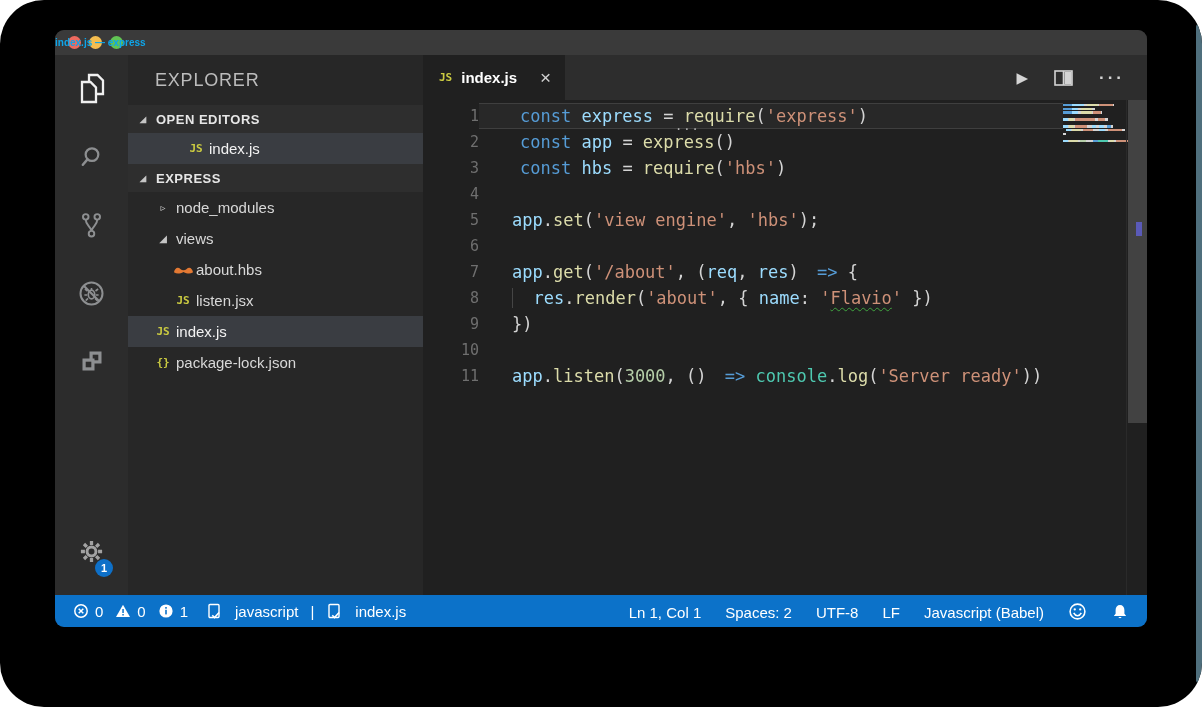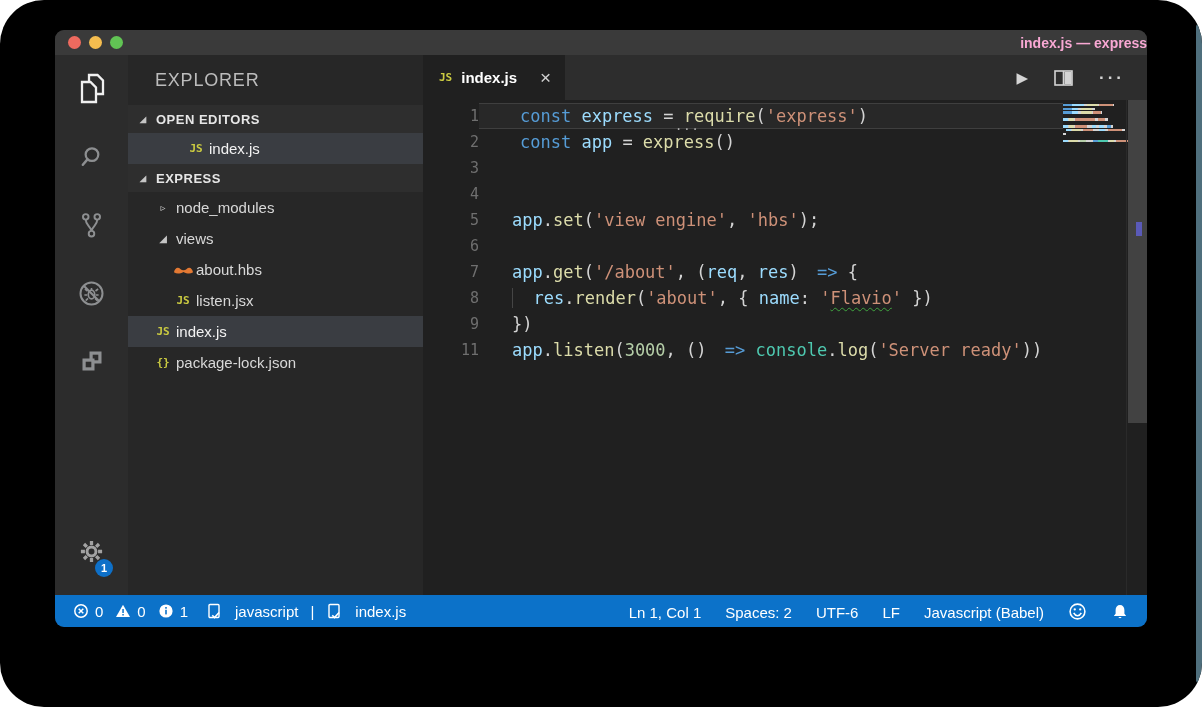--- a/index.html
+++ b/index.html
@@ -8,21 +8,21 @@
   .edge-glint{position:absolute;right:0;top:24px;bottom:24px;width:6px;background:#4f6f7d;border-radius:3px;}
 
   .window{position:absolute;left:55px;top:30px;width:1092px;height:597px;border-radius:9px;overflow:hidden;
     display:flex;flex-direction:column;background:#202020;}
 
   
   .titlebar{height:25px;background:#3a3a3a;position:relative;flex:none;display:flex;align-items:center;}
   .traffic{display:flex;gap:8px;margin-left:13px;}
   .tl{width:13px;height:13px;border-radius:50%;}
   .tl.red{background:#ee6a5f;} .tl.yellow{background:#f5bd4f;} .tl.green{background:#61c454;}
-  .win-title{position:absolute;left:0;right:0;text-align:right;color:#f9a8d4;font-size:14px;font-weight:bold;}
+  .win-title{position:absolute;left:0;right:0;text-align:left;color:#0ea5e9;font-size:10px;font-weight:bold;}
 
   
   .main{flex:1;display:flex;min-height:0;}
 
   
   .activitybar{width:73px;background:#2c2c2c;flex:none;display:flex;flex-direction:column;align-items:center;position:relative;}
   .act{width:73px;height:68px;display:flex;align-items:center;justify-content:center;opacity:.85;}
   .act.active{opacity:1;}
   .act svg{display:block;}
   .act-bottom{margin-top:auto;margin-bottom:16px;position:relative;width:73px;height:56px;display:flex;align-items:center;justify-content:center;}
@@ -219,20 +219,21 @@
               <div class="line current">
                 <span class="ln">1</span>
                 <span class="code"><span class="tok-k">const </span><span class="tok-v">express </span><span class="tok-p">= </span><span class="tok-f">require</span><span class="tok-p">(</span><span class="tok-s">'express'</span><span class="tok-p">)</span><span class="hint">...</span></span>
               </div>
               <div class="line">
                 <span class="ln">2</span>
                 <span class="code"><span class="tok-k">const </span><span class="tok-v">app </span><span class="tok-p">= </span><span class="tok-f">express</span><span class="tok-p">()</span></span>
               </div>
               <div class="line">
                 <span class="ln">3</span>
+                <span class="code"><span class="tok-k">const </span><span class="tok-v">hbs </span><span class="tok-p">= </span><span class="tok-f">require</span><span class="tok-p">(</span><span class="tok-s">'hbs'</span><span class="tok-p">)</span></span>
               </div>
               <div class="line">
                 <span class="ln">4</span>
                 <span class="code"></span>
               </div>
               <div class="line">
                 <span class="ln">5</span>
                 <span class="code"><span class="tok-v">app</span><span class="tok-p">.</span><span class="tok-f">set</span><span class="tok-p">(</span><span class="tok-s">'view engine'</span><span class="tok-p">, </span><span class="tok-s">'hbs'</span><span class="tok-p">);</span></span>
               </div>
               <div class="line">
@@ -243,20 +244,24 @@
                 <span class="ln">7</span>
                 <span class="code"><span class="tok-v">app</span><span class="tok-p">.</span><span class="tok-f">get</span><span class="tok-p">(</span><span class="tok-s">'/about'</span><span class="tok-p">, (</span><span class="tok-v">req</span><span class="tok-p">, </span><span class="tok-v">res</span><span class="tok-p">) </span><span class="tok-k">=&gt; </span><span class="tok-p">{</span></span>
               </div>
               <div class="line">
                 <span class="ln">8</span>
                 <span class="code"><span class="tok-g">  </span><span class="tok-v">res</span><span class="tok-p">.</span><span class="tok-f">render</span><span class="tok-p">(</span><span class="tok-s">'about'</span><span class="tok-p">, { </span><span class="tok-v">name</span><span class="tok-p">: </span><span class="tok-s">'</span><span class="tok-sq">Flavio</span><span class="tok-s">' </span><span class="tok-p">})</span></span>
               </div>
               <div class="line">
                 <span class="ln">9</span>
                 <span class="code"><span class="tok-p">})</span></span>
+              </div>
+              <div class="line">
+                <span class="ln">10</span>
+                <span class="code"></span>
               </div>
               <div class="line">
                 <span class="ln">11</span>
                 <span class="code"><span class="tok-v">app</span><span class="tok-p">.</span><span class="tok-f">listen</span><span class="tok-p">(</span><span class="tok-n">3000</span><span class="tok-p">, () </span><span class="tok-k">=&gt; </span><span class="tok-c">console</span><span class="tok-p">.</span><span class="tok-f">log</span><span class="tok-p">(</span><span class="tok-s">'Server ready'</span><span class="tok-p">))</span></span>
               </div>
             </div>
           <div class="minimap" id="minimap">
               <div class="mrow"><i style="width: 9px; background: rgb(86, 156, 214);"></i><i style="width: 12px; background: rgb(156, 220, 254);"></i><i style="width: 3px; background: rgb(212, 212, 212);"></i><i style="width: 10.5px; background: rgb(220, 220, 170);"></i><i style="width: 1.5px; background: rgb(212, 212, 212);"></i><i style="width: 13.5px; background: rgb(206, 145, 120);"></i><i style="width: 1.5px; background: rgb(212, 212, 212);"></i></div>
               <div class="mrow"><i style="width: 9px; background: rgb(86, 156, 214);"></i><i style="width: 6px; background: rgb(156, 220, 254);"></i><i style="width: 3px; background: rgb(212, 212, 212);"></i><i style="width: 10.5px; background: rgb(220, 220, 170);"></i><i style="width: 3px; background: rgb(212, 212, 212);"></i></div>
               <div class="mrow"><i style="width: 9px; background: rgb(86, 156, 214);"></i><i style="width: 6px; background: rgb(156, 220, 254);"></i><i style="width: 3px; background: rgb(212, 212, 212);"></i><i style="width: 10.5px; background: rgb(220, 220, 170);"></i><i style="width: 1.5px; background: rgb(212, 212, 212);"></i><i style="width: 7.5px; background: rgb(206, 145, 120);"></i><i style="width: 1.5px; background: rgb(212, 212, 212);"></i></div>
@@ -323,21 +328,21 @@
               <rect x="3" y="1.5" width="10" height="13" rx="1" stroke="#fff" stroke-width="1.4" fill="none"></rect>
               <path d="M6.3 12.2l2.2 2.3 4.6-5" stroke="#fff" stroke-width="1.6" fill="none"></path>
             </svg>
         </span>
         <span>index.js</span>
       </div>
 
       <div class="sb-right">
         <span>Ln 1, Col 1</span>
         <span>Spaces: 2</span>
-        <span>UTF-6</span>
+        <span>UTF-8</span>
         <span>LF</span>
         <span>Javascript (Babel)</span>
         <span class="sb-icon">
           <svg width="19" height="19" viewBox="0 0 18 18">
               <circle cx="9" cy="9" r="7" stroke="#fff" stroke-width="1.5" fill="none"></circle>
               <circle cx="6.4" cy="7" r="1.1" fill="#fff"></circle>
               <circle cx="11.6" cy="7" r="1.1" fill="#fff"></circle>
               <path d="M5.4 10.4c.9 1.7 2.1 2.6 3.6 2.6s2.7-.9 3.6-2.6" stroke="#fff" stroke-width="1.5" fill="none"></path>
             </svg>
         </span>

